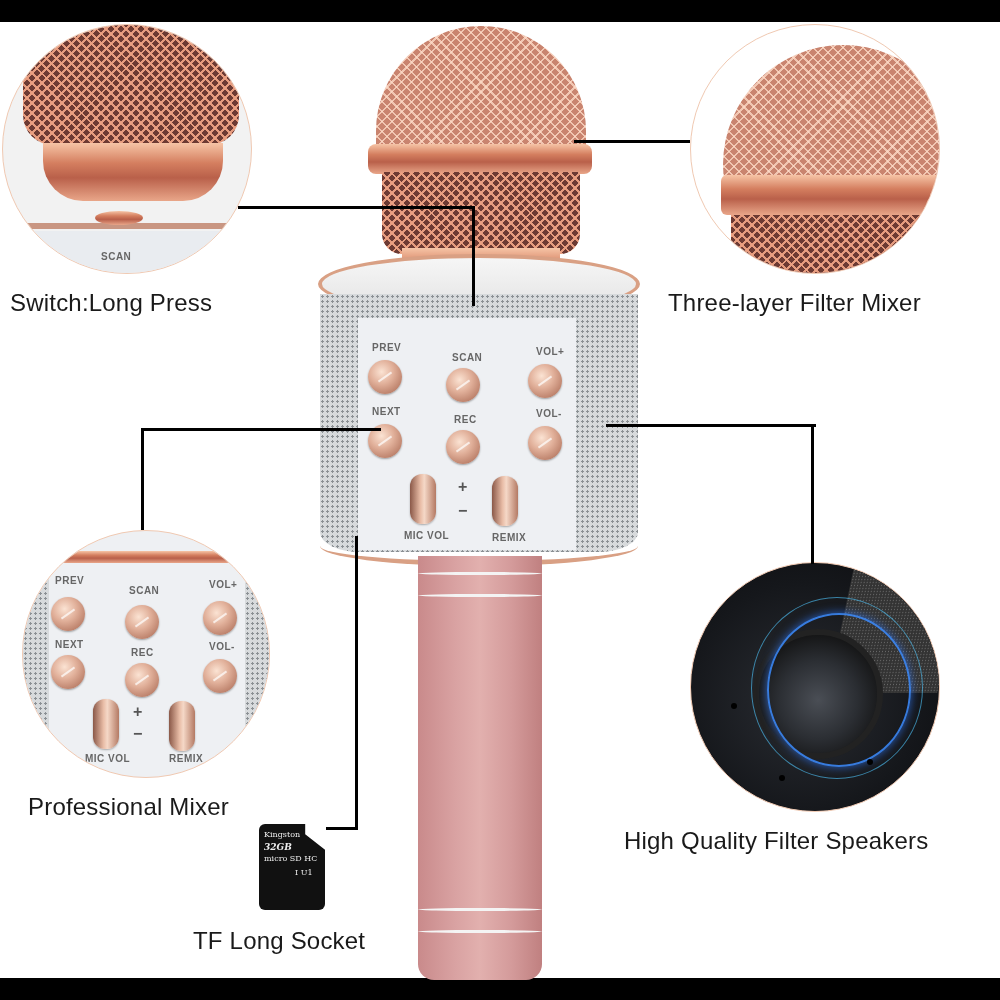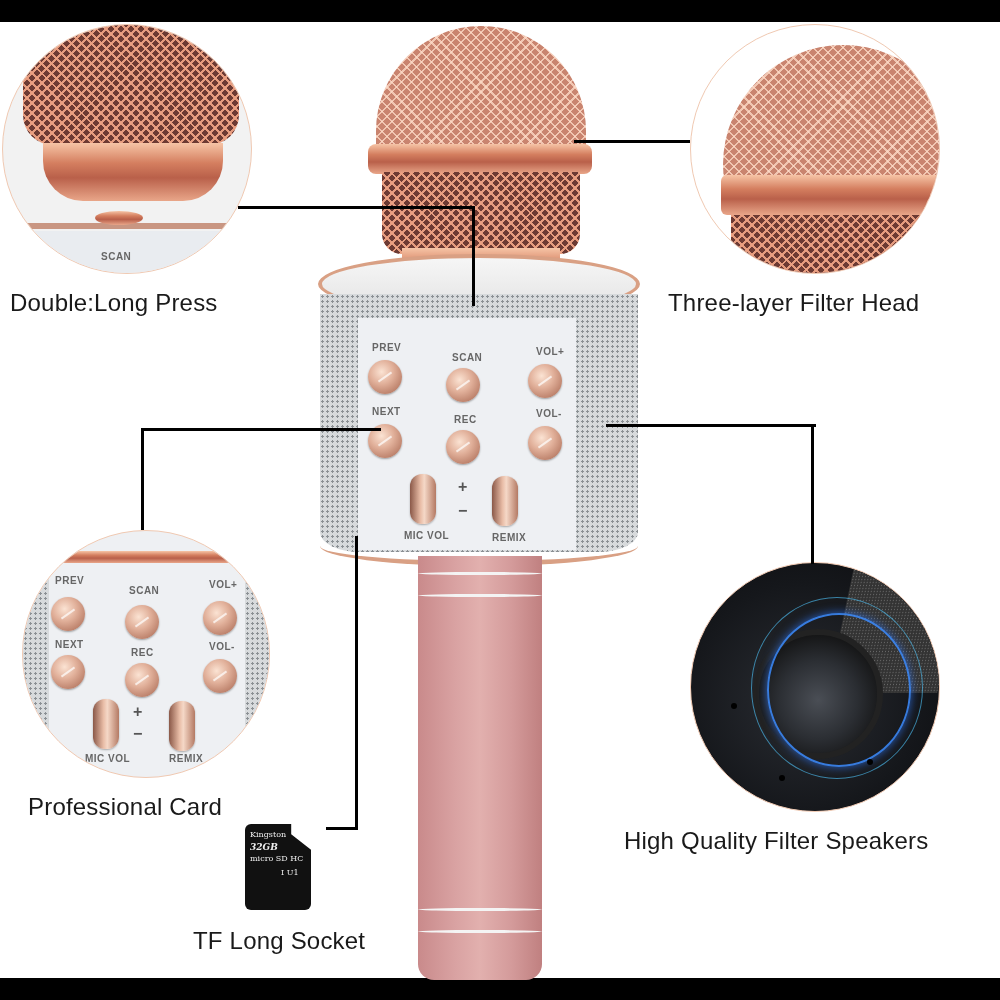--- a/index.html
+++ b/index.html
@@ -110,31 +110,31 @@
 </div>
 
 <div class="circle" style="left:2px;top:24px;width:250px;height:250px;background:#f2f2f2;">
   <div class="abs mesh-dark" style="left:20px;top:0;width:216px;height:120px;border-radius:0 0 30px 30px;"></div>
   <div class="abs ring" style="left:40px;top:118px;width:180px;height:58px;border-radius:0 0 40px 40px;"></div>
   <div class="abs" style="left:0;top:198px;width:250px;height:6px;background:#c99682;"></div>
   <div class="abs ring" style="left:92px;top:186px;width:48px;height:14px;border-radius:50%;"></div>
   <div class="abs" style="left:0;top:206px;width:250px;height:60px;background:#e9ecf0;"></div>
   <span class="btn-lbl" style="left:98px;top:226px;">SCAN</span>
 </div>
-<span class="label" style="left:10px;top:289px;">Double:Long Press</span>
+<span class="label" style="left:10px;top:289px;">Switch:Long Press</span>
 
 <div class="line" style="left:238px;top:206px;width:236px;height:3px;"></div>
 <div class="line" style="left:472px;top:206px;width:3px;height:100px;"></div>
 
 <div class="circle" style="left:690px;top:24px;width:250px;height:250px;background:#fff;">
   <div class="abs mesh" style="left:32px;top:20px;width:240px;height:240px;border-radius:50%;"></div>
   <div class="abs ring" style="left:30px;top:150px;width:230px;height:40px;border-radius:6px;"></div>
   <div class="abs mesh-dark" style="left:40px;top:190px;width:220px;height:70px;"></div>
 </div>
-<span class="label" style="left:668px;top:289px;">Three-layer Filter Head</span>
+<span class="label" style="left:668px;top:289px;">Three-layer Filter Mixer</span>
 <div class="line" style="left:574px;top:140px;width:116px;height:3px;"></div>
 
 <div class="circle" style="left:22px;top:530px;width:248px;height:248px;background:#eef0f3;">
   <div class="abs grill" style="left:0;top:40px;width:26px;height:180px;"></div>
   <div class="abs grill" style="left:222px;top:40px;width:26px;height:180px;"></div>
   <div class="abs ring" style="left:0;top:20px;width:248px;height:12px;"></div>
   <span class="btn-lbl" style="left:32px;top:44px;">PREV</span>
   <span class="btn-lbl" style="left:106px;top:54px;">SCAN</span>
   <span class="btn-lbl" style="left:186px;top:48px;">VOL+</span>
   <div class="btn" style="left:28px;top:66px;"></div>
@@ -146,38 +146,38 @@
   <div class="btn" style="left:28px;top:124px;"></div>
   <div class="btn" style="left:102px;top:132px;"></div>
   <div class="btn" style="left:180px;top:128px;"></div>
   <div class="slider" style="left:70px;top:168px;"></div>
   <span class="pm" style="left:110px;top:172px;">+</span>
   <span class="pm" style="left:110px;top:194px;">−</span>
   <div class="slider" style="left:146px;top:170px;"></div>
   <span class="btn-lbl" style="left:62px;top:222px;">MIC VOL</span>
   <span class="btn-lbl" style="left:146px;top:222px;">REMIX</span>
 </div>
-<span class="label" style="left:28px;top:793px;">Professional Card</span>
+<span class="label" style="left:28px;top:793px;">Professional Mixer</span>
 <div class="line" style="left:141px;top:428px;width:240px;height:3px;"></div>
 <div class="line" style="left:141px;top:428px;width:3px;height:102px;"></div>
 
 <div class="circle speaker-bg" style="left:690px;top:562px;width:250px;height:250px;">
   <div class="abs" style="left:150px;top:0;width:110px;height:130px;background-color:#333;background-image:radial-gradient(circle,#666 0.8px,transparent 1px);background-size:3px 3px;transform:skewX(-12deg);"></div>
   <div class="abs" style="left:62px;top:66px;width:130px;height:130px;border-radius:50%;background:radial-gradient(circle at 50% 55%,#4a4e55 0%,#2b2e33 45%,#111 80%);border:6px solid #222;box-sizing:border-box;"></div>
   <div class="abs" style="left:76px;top:50px;width:140px;height:150px;border-radius:50%;border:2px solid rgba(60,140,255,0.85);box-shadow:0 0 10px rgba(47,123,255,0.7);"></div>
   <div class="abs" style="left:60px;top:34px;width:170px;height:180px;border-radius:50%;border:1.5px solid rgba(80,200,255,0.6);"></div>
   <div class="abs" style="left:40px;top:140px;width:6px;height:6px;border-radius:50%;background:#000;"></div>
   <div class="abs" style="left:88px;top:212px;width:6px;height:6px;border-radius:50%;background:#000;"></div>
   <div class="abs" style="left:176px;top:196px;width:6px;height:6px;border-radius:50%;background:#000;"></div>
 </div>
 <span class="label" style="left:624px;top:827px;">High Quality Filter Speakers</span>
 <div class="line" style="left:606px;top:424px;width:210px;height:3px;"></div>
 <div class="line" style="left:811px;top:424px;width:3px;height:140px;"></div>
 
-<div class="sd" style="left:245px;top:824px;width:66px;height:86px;">
+<div class="sd" style="left:259px;top:824px;width:66px;height:86px;">
   <span class="sd-text" style="left:5px;top:6px;font-size:8px;">Kingston</span>
   <span class="sd-text" style="left:5px;top:18px;font-style:italic;font-weight:bold;">32GB</span>
   <span class="sd-text" style="left:5px;top:30px;font-size:8px;">micro SD HC</span>
   <span class="sd-text" style="left:36px;top:44px;font-size:8px;">I U1</span>
 </div>
 <span class="label" style="left:193px;top:927px;">TF Long Socket</span>
 <div class="line" style="left:355px;top:536px;width:3px;height:294px;"></div>
 <div class="line" style="left:326px;top:827px;width:32px;height:3px;"></div>
 
 </body></html>

